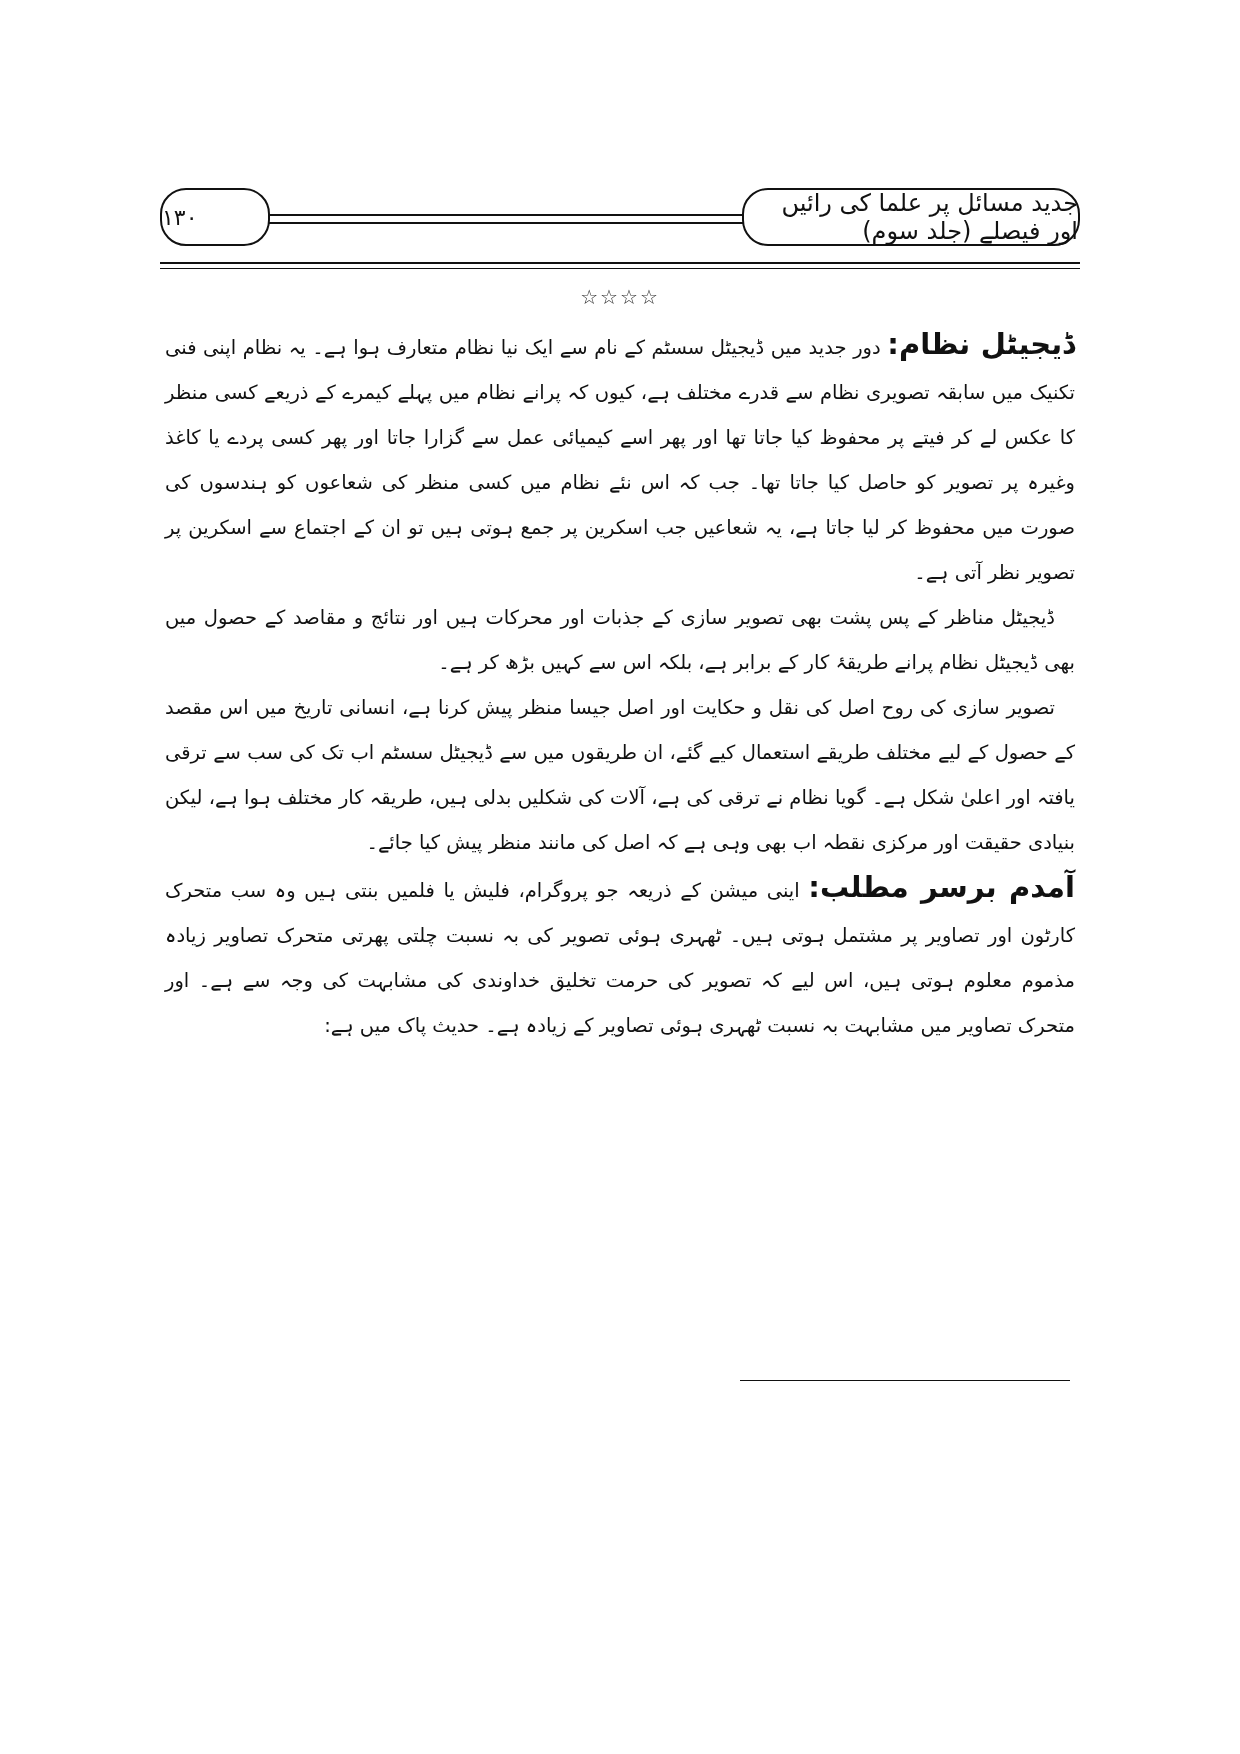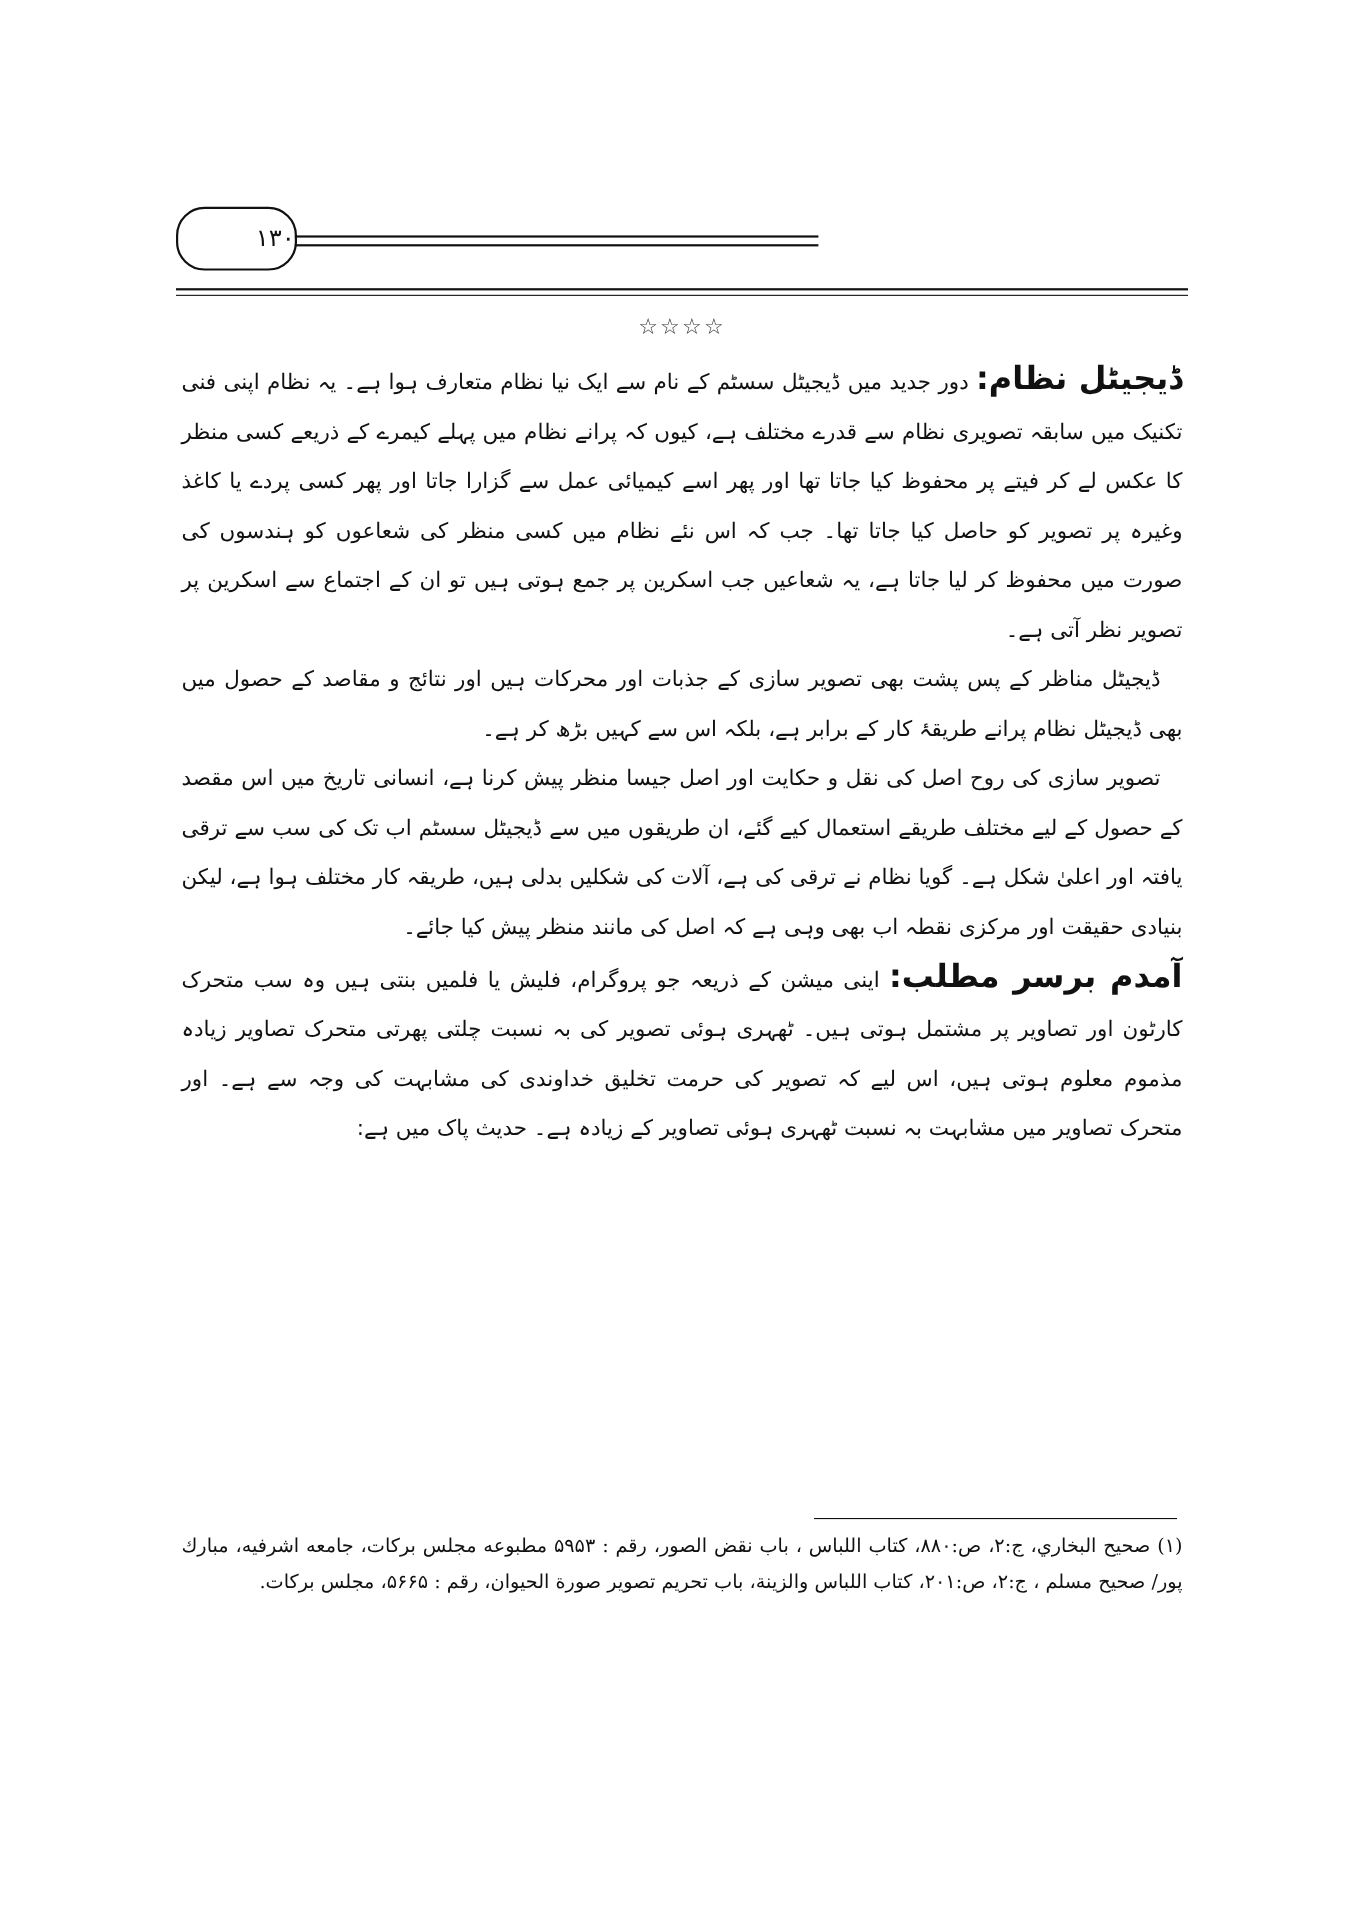--- a/index.html
+++ b/index.html
@@ -1,21 +1,21 @@
 <!DOCTYPE html>
 <html><head>
   <meta charset="utf-8">
   <style>
     html, body { margin: 0; padding: 0; background: #ffffff; }
     body { width: 1240px; height: 1754px; position: relative; overflow: hidden; color: #111; }
     .page { position: absolute; left: 0; top: 0; width: 1240px; height: 1754px; }
 
     
     .header { position: absolute; left: 160px; top: 188px; width: 920px; height: 70px; }
-    .pill { position: absolute; top: 0; height: 58px; border: 2px solid #111; border-radius: 26px; background: #fff; display: flex; align-items: center; justify-content: flex-end; box-sizing: border-box; }
+    .pill { position: absolute; top: 0; height: 58px; border: 2px solid #111; border-radius: 26px; background: #fff; display: flex; align-items: center; justify-content: flex-start; box-sizing: border-box; }
     .pill-title { right: 0; width: 338px; }
     .pill-page { left: 0; width: 110px; }
     .pill-title span { font-family: "DejaVu Sans", sans-serif; font-size: 24px; direction: rtl; }
     .pill-page span { font-family: "DejaVu Sans", sans-serif; font-size: 22px; direction: rtl; }
     .header-bar { position: absolute; left: 108px; right: 336px; top: 26px; height: 6px; border-top: 2px solid #111; border-bottom: 2px solid #111; }
     .header-rule { position: absolute; left: 160px; width: 920px; top: 262px; height: 4px; border-top: 2px solid #111; border-bottom: 1px solid #111; }
 
     
     .content { position: absolute; left: 165px; width: 910px; top: 272px; direction: rtl; text-align: justify; text-align-last: right; }
     .para { font-family: "DejaVu Sans", sans-serif; font-size: 19.5px; line-height: 45px; margin: 0; }
@@ -32,36 +32,36 @@
 </head>
 <body>
 
 <div class="page">
 
   <div class="header">
     <div class="pill pill-page">
       <span>۱۳۰</span>
     </div>
     <div class="header-bar"></div>
+    <div class="pill pill-title">
+      <span>جدید مسائل پر علما کی رائیں اور فیصلے (جلد سوم)</span>
+    </div>
   </div>
   <div class="header-rule"></div>
 
   <div class="content">
 
     <p class="stars">☆☆☆☆</p>
 
     <p class="para"><span class="heading-run">ڈیجیٹل نظام:</span><span> دور جدید میں ڈیجیٹل سسٹم کے نام سے ایک نیا نظام متعارف ہوا ہے۔ یہ نظام اپنی فنی تکنیک میں سابقہ تصویری نظام سے قدرے مختلف ہے، کیوں کہ پرانے نظام میں پہلے کیمرے کے ذریعے کسی منظر کا عکس لے کر فیتے پر محفوظ کیا جاتا تھا اور پھر اسے کیمیائی عمل سے گزارا جاتا اور پھر کسی پردے یا کاغذ وغیرہ پر تصویر کو حاصل کیا جاتا تھا۔ جب کہ اس نئے نظام میں کسی منظر کی شعاعوں کو ہندسوں کی صورت میں محفوظ کر لیا جاتا ہے، یہ شعاعیں جب اسکرین پر جمع ہوتی ہیں تو ان کے اجتماع سے اسکرین پر تصویر نظر آتی ہے۔</span></p>
 
     <p class="para indent">ڈیجیٹل مناظر کے پس پشت بھی تصویر سازی کے جذبات اور محرکات ہیں اور نتائج و مقاصد کے حصول میں بھی ڈیجیٹل نظام پرانے طریقۂ کار کے برابر ہے، بلکہ اس سے کہیں بڑھ کر ہے۔</p>
 
     <p class="para indent">تصویر سازی کی روح اصل کی نقل و حکایت اور اصل جیسا منظر پیش کرنا ہے، انسانی تاریخ میں اس مقصد کے حصول کے لیے مختلف طریقے استعمال کیے گئے، ان طریقوں میں سے ڈیجیٹل سسٹم اب تک کی سب سے ترقی یافتہ اور اعلیٰ شکل ہے۔ گویا نظام نے ترقی کی ہے، آلات کی شکلیں بدلی ہیں، طریقہ کار مختلف ہوا ہے، لیکن بنیادی حقیقت اور مرکزی نقطہ اب بھی وہی ہے کہ اصل کی مانند منظر پیش کیا جائے۔</p>
 
     <p class="para"><span class="heading-run">آمدم برسر مطلب:</span><span> اینی میشن کے ذریعہ جو پروگرام، فلیش یا فلمیں بنتی ہیں وہ سب متحرک کارٹون اور تصاویر پر مشتمل ہوتی ہیں۔ ٹھہری ہوئی تصویر کی بہ نسبت چلتی پھرتی متحرک تصاویر زیادہ مذموم معلوم ہوتی ہیں، اس لیے کہ تصویر کی حرمت تخلیق خداوندی کی مشابہت کی وجہ سے ہے۔ اور متحرک تصاویر میں مشابہت بہ نسبت ٹھہری ہوئی تصاویر کے زیادہ ہے۔ حدیث پاک میں ہے:</span></p>
 
 
   </div>
 
   <div class="fn-rule"></div>
-  <div class="footnote">
-    <span>(۱)</span><span> صحيح البخاري، ج:۲، ص:۸۸۰، كتاب اللباس ، باب نقض الصور، رقم : ۵۹۵۳ مطبوعه مجلس بركات، جامعه اشرفيه، مبارك پور/ صحيح مسلم ، ج:۲، ص:۲۰۱، كتاب اللباس والزينة، باب تحريم تصوير صورة الحيوان، رقم : ۵۶۶۵، مجلس بركات.</span>
-  </div>
 
 </div>
 
 </body></html>

